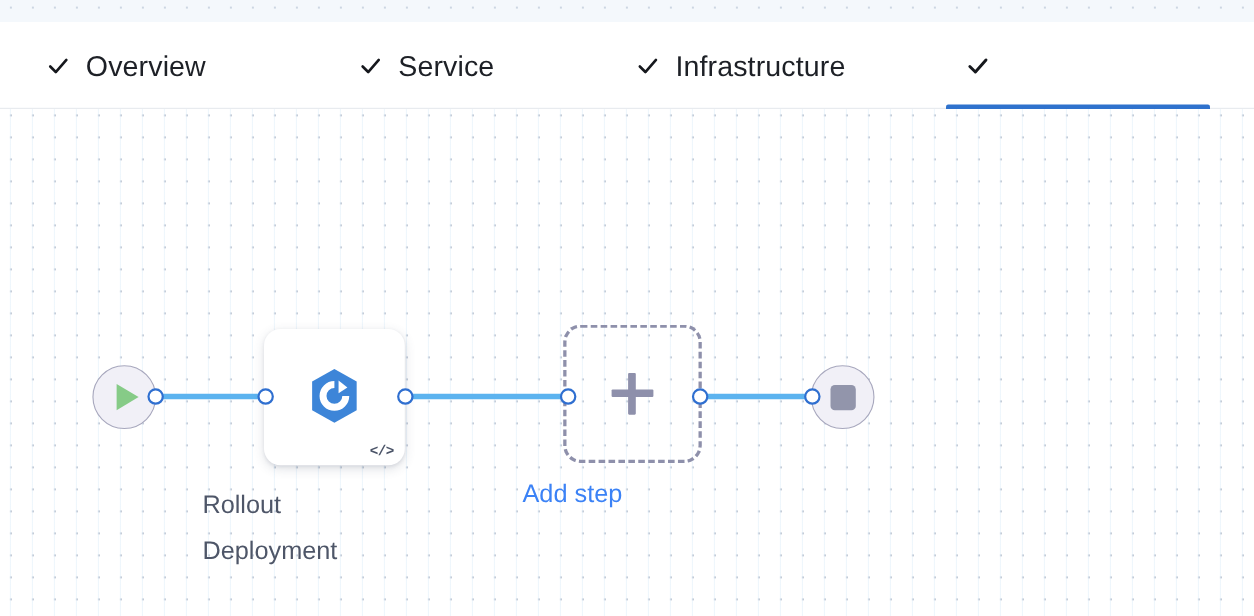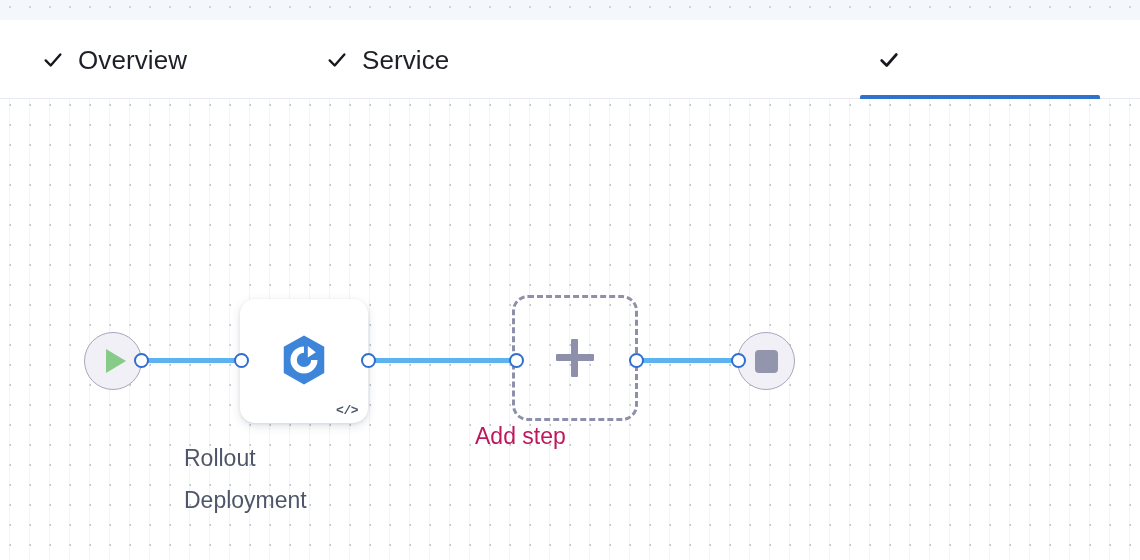--- a/index.html
+++ b/index.html
@@ -250,23 +250,23 @@
     color: #4e5668;
     white-space: pre-line;
   }
   #label-step {
     left: 184px;
     top: 338px;
     width: 240px;
   }
   #label-add {
     left: 475px;
-    top: 316px;
+    top: 328px;
     width: 200px;
-    color: #be185d;
+    color: #3b82f6;
   }
 </style>
 </head>
 <body>
 
 <div id="app">
 
   <div class="canvas"></div>
   <div class="top-strip"></div>
 
@@ -283,20 +283,28 @@
 
     <div class="tab" id="tab-1">
       <span class="check">
         <svg viewBox="0 0 24 24" fill="none" stroke="currentColor" stroke-width="2.6" stroke-linecap="round" stroke-linejoin="round">
           <polyline points="4,12.5 9.5,18 20,6"></polyline>
         </svg>
       </span>
       <span class="tab-label">Service</span>
     </div>
 
+    <div class="tab" id="tab-2">
+      <span class="check">
+        <svg viewBox="0 0 24 24" fill="none" stroke="currentColor" stroke-width="2.6" stroke-linecap="round" stroke-linejoin="round">
+          <polyline points="4,12.5 9.5,18 20,6"></polyline>
+        </svg>
+      </span>
+      <span class="tab-label">Infrastructure</span>
+    </div>
 
     <div class="tab active" id="tab-3">
       <span class="check">
         <svg viewBox="0 0 24 24" fill="none" stroke="currentColor" stroke-width="2.9" stroke-linecap="round" stroke-linejoin="round">
           <polyline points="4,12.5 9.5,18 20,6"></polyline>
         </svg>
       </span>
       <span class="tab-underline"></span>
     </div>
 

